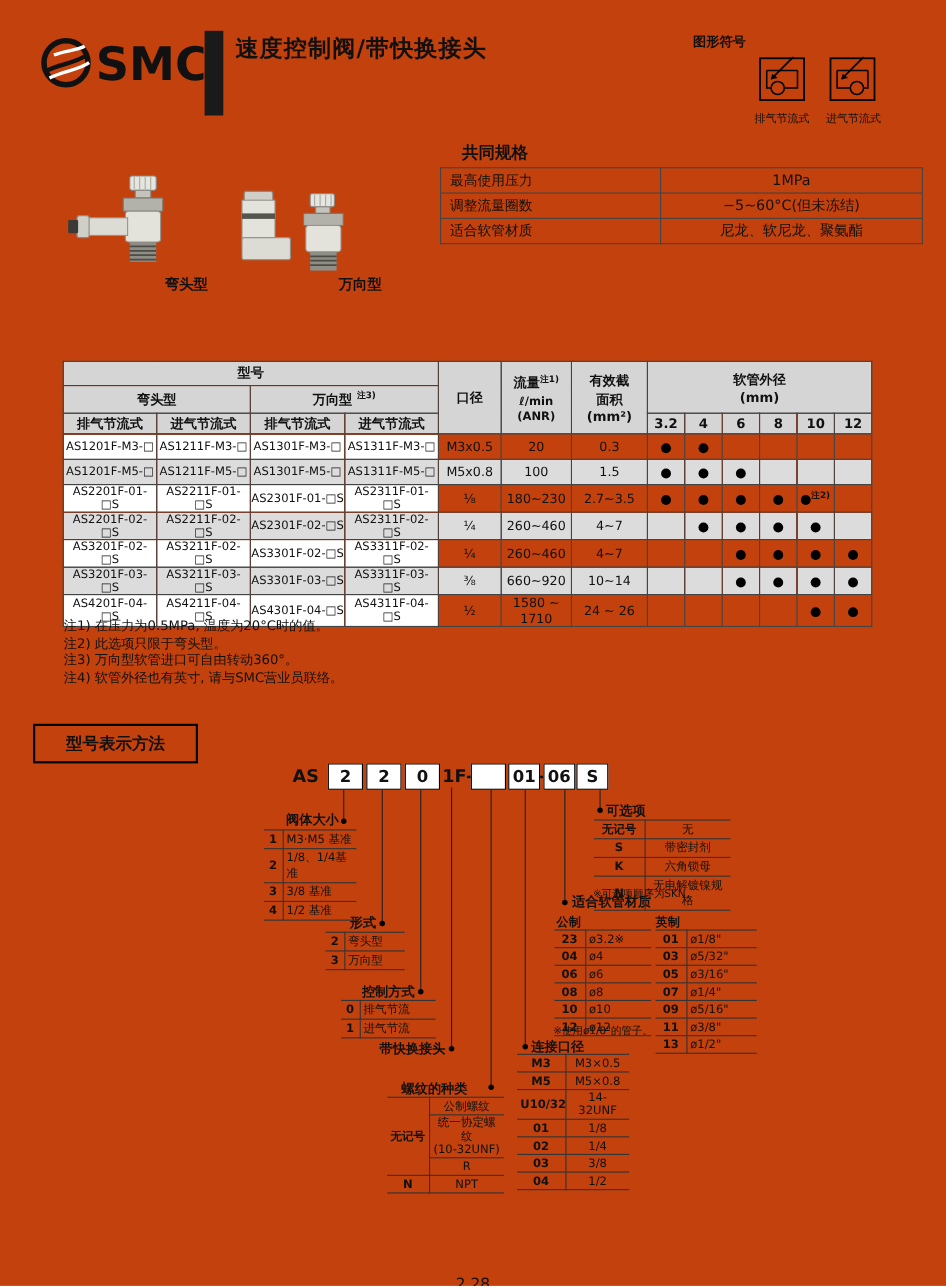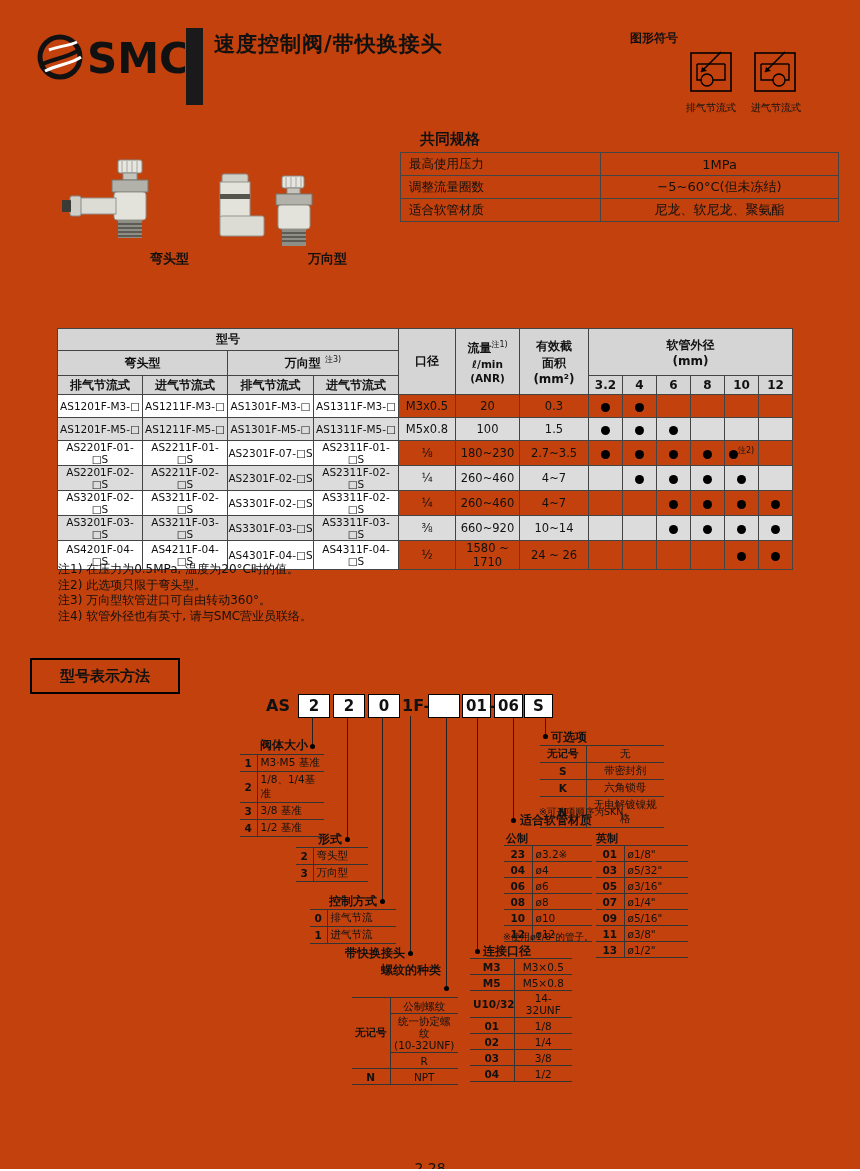--- a/index.html
+++ b/index.html
@@ -24,21 +24,21 @@
   
   table.sel{position:absolute;left:57px;top:328px;width:736px;border-collapse:collapse;table-layout:fixed;}
   table.sel td{border:1px solid #444;text-align:center;padding:0;overflow:hidden;}
   table.sel .hc{background:#d5d5d5;font-size:12px;font-weight:bold;}
   table.sel .mdl{font-size:10.5px;background:#fff;}
   table.sel .num{font-size:11.5px;}
   table.sel tr.shade td{background:#dcdcdc;}
   table.sel tr.r1{height:22px;} table.sel tr.r2{height:25px;} table.sel tr.r3{height:19px;}
   table.sel tr.data{height:23px;}
   .bdot{width:9px;height:9px;background:#000;border-radius:50%;display:inline-block;vertical-align:middle;}
-  sup.nsup{font-size:8px;font-weight:normal;}
+  sup.nsup{font-size:8px;font-weight:bold;}
   .flowsub{font-size:10.5px;font-weight:bold;}
   
   .notes{position:absolute;left:58px;top:562px;font-size:12px;line-height:15.5px;}
   
   #ordering{position:absolute;left:0;top:650px;width:860px;height:445px;}
   .obox-title{position:absolute;left:30px;top:8px;width:146px;height:32px;border:2px solid #000;
               font-size:15px;font-weight:bold;text-align:center;line-height:32px;}
   .ascode{position:absolute;top:46px;font-size:16px;font-weight:bold;}
   .cbox{position:absolute;top:44px;height:22px;border:1.5px solid #000;font-size:15px;font-weight:bold;
         text-align:center;line-height:22px;background:#fff;}
@@ -207,21 +207,21 @@
           <td><span class="bdot"></span></td>
           <td><span class="bdot"></span></td>
           <td><span class="bdot"></span></td>
           <td></td>
           <td></td>
           <td></td>
         </tr>
         <tr class="data">
           <td class="mdl">AS2201F-01-□S</td>
           <td class="mdl">AS2211F-01-□S</td>
-          <td class="mdl">AS2301F-07-□S</td>
+          <td class="mdl">AS2301F-01-□S</td>
           <td class="mdl">AS2311F-01-□S</td>
           <td class="num">⅛</td>
           <td class="num">180~230</td>
           <td class="num">2.7~3.5</td>
           <td><span class="bdot"></span></td>
           <td><span class="bdot"></span></td>
           <td><span class="bdot"></span></td>
           <td><span class="bdot"></span></td>
           <td><span class="bdot"></span><sup class="nsup">注2)</sup></td>
           <td></td>
@@ -324,21 +324,21 @@
     <div class="cdot" style="left:475px;top:299px;"></div>
     <div class="vline" style="left:513px;top:68px;height:103px;"></div>
     <div class="cdot" style="left:511px;top:168px;"></div>
     <div class="vline" style="left:545px;top:68px;height:19px;"></div>
     <div class="cdot" style="left:543px;top:84px;"></div>
 
     <div class="olabel" style="left:240px;top:87px;width:68px;text-align:right;">阀体大小</div>
     <div class="olabel" style="left:285px;top:181px;width:57px;text-align:right;">形式</div>
     <div class="olabel" style="left:300px;top:243px;width:77px;text-align:right;">控制方式</div>
     <div class="olabel" style="left:330px;top:295px;width:75px;text-align:right;">带快换接头</div>
-    <div class="olabel" style="left:365px;top:312px;width:76px;text-align:right;">螺纹的种类</div>
+    <div class="olabel" style="left:365px;top:332px;width:76px;">螺纹的种类</div>
     <div class="olabel" style="left:483px;top:293px;">连接口径</div>
     <div class="olabel" style="left:520px;top:162px;">适合软管材质</div>
     <div class="olabel" style="left:551px;top:79px;">可选项</div>
     <div class="olabel sm" style="left:506px;top:181px;">公制</div>
     <div class="olabel sm" style="left:596px;top:181px;">英制</div>
 
     <table class="mini" id="tbl-body-size" style="left:240px;top:104px;width:84px;">
       <colgroup>
           <col style="width:17px">
           <col>

